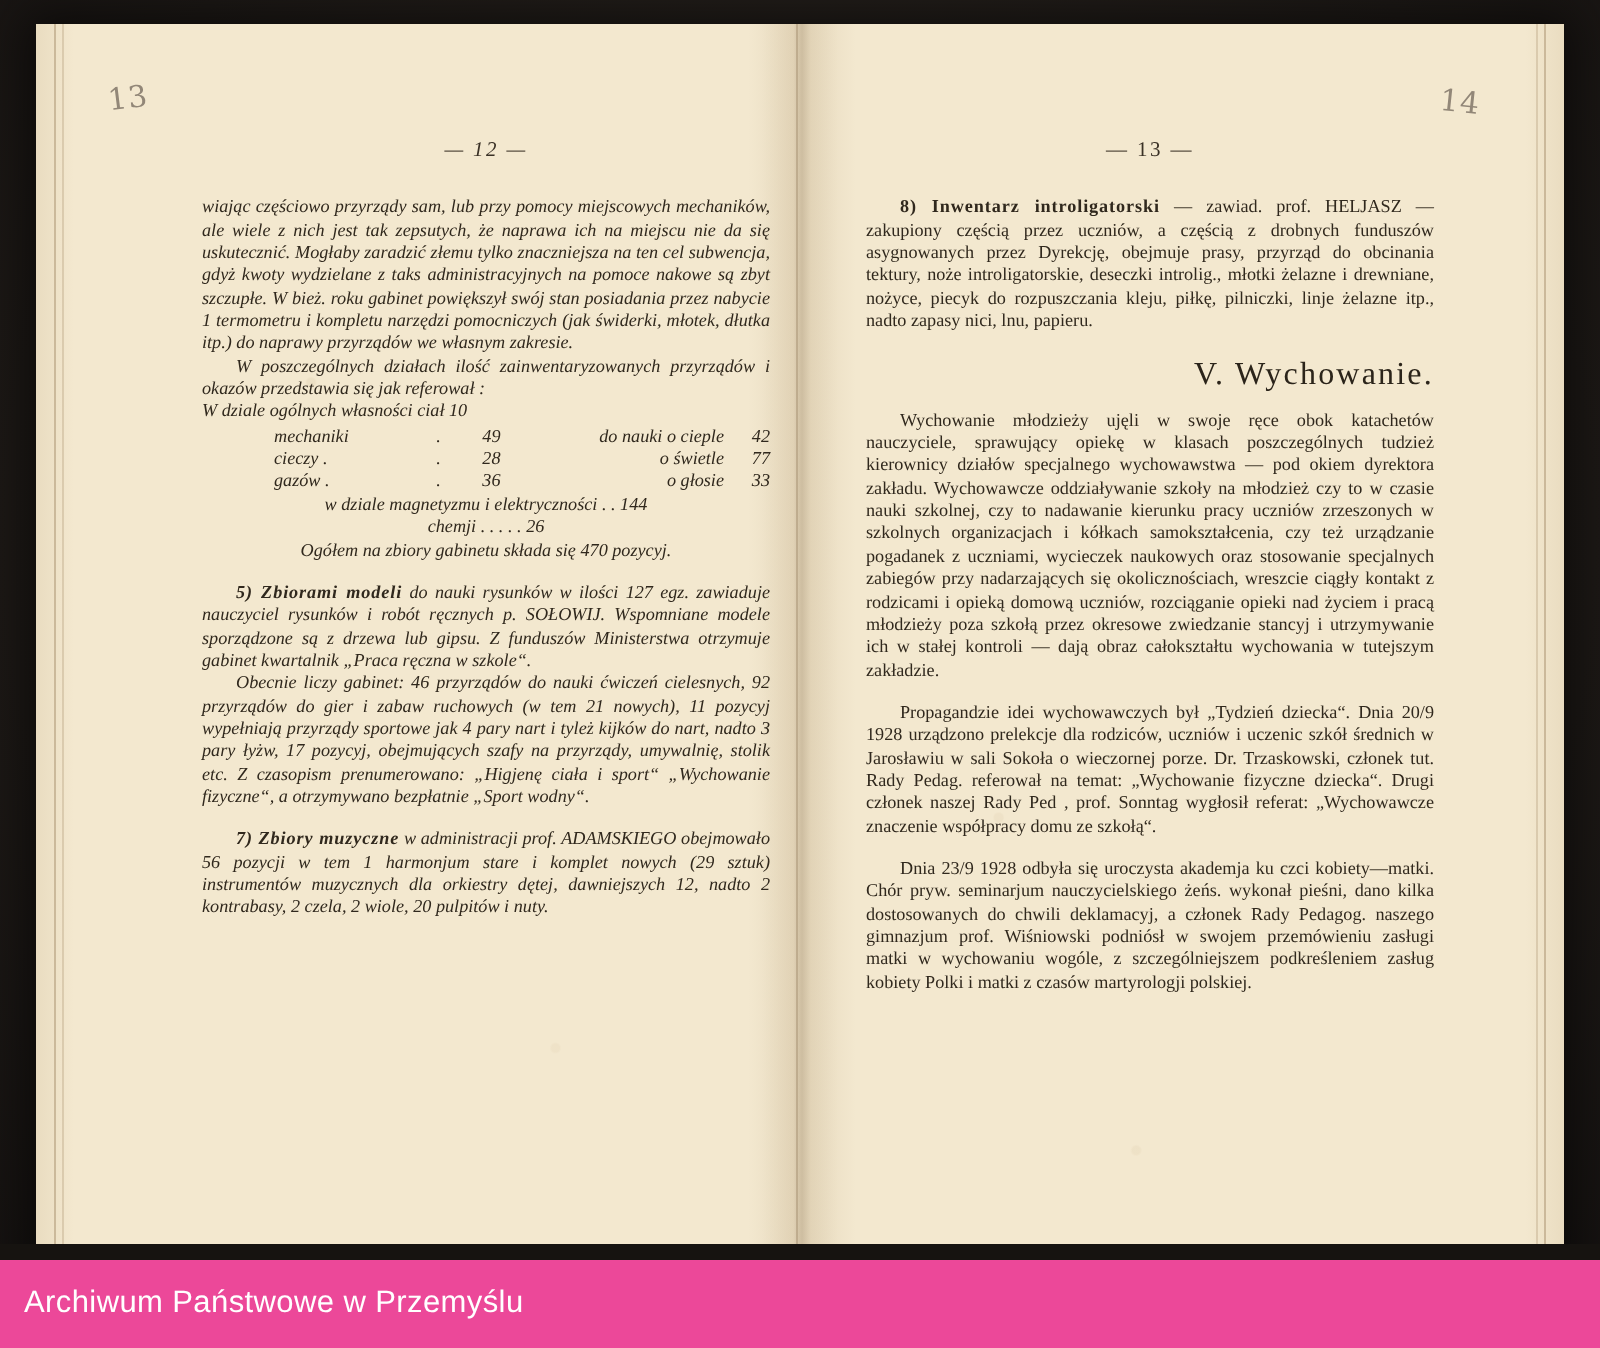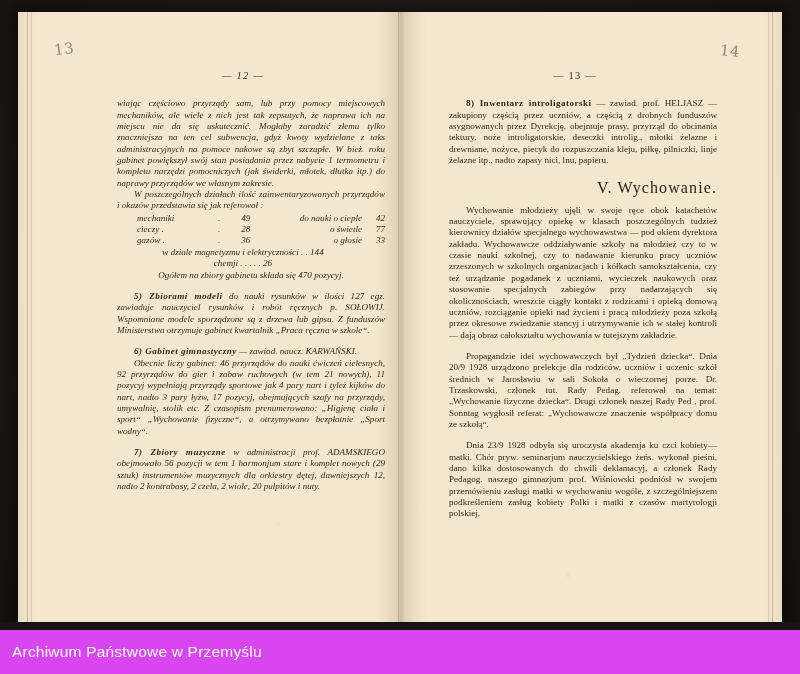--- a/index.html
+++ b/index.html
@@ -124,21 +124,21 @@
 
   .pagenum {
     text-align: center;
     font-size: 10.5px;
     letter-spacing: 1.2px;
     margin-bottom: 17px;
     color: #3a3126;
   }
 
   p {
-    margin: 0 0 0 16px;
+    margin: 0 0 0 0;
     text-indent: 17px;
   }
   p.cont { text-indent: 0; }
   p.gap  { margin-top: 10px; }
 
   .run-head {
     font-weight: bold;
     letter-spacing: .45px;
   }
 
@@ -169,21 +169,21 @@
     font-family: "Liberation Serif", serif;
   }
 
   
   .watermark {
     position: absolute;
     left: 0;
     bottom: 0;
     width: 800px;
     height: 44px;
-    background: #d946ef;
+    background: #ec4899;
     display: flex;
     align-items: center;
   }
   .watermark span {
     color: #ffffff;
     font-family: "Liberation Sans", sans-serif;
     font-size: 15.5px;
     padding-left: 12px;
     letter-spacing: .2px;
   }
@@ -219,20 +219,21 @@
     <div class="folio folio-right">14</div>
 
     <div class="col col-left">
 
       <div class="pagenum">— 12 —</div>
 
       <p class="cont">wiając częściowo przyrządy sam, lub przy pomocy miejscowych mechaników, ale wiele z nich jest tak zepsutych, że naprawa ich na miejscu nie da się uskutecznić. Mogłaby zaradzić złemu tylko znaczniejsza na ten cel subwencja, gdyż kwoty wydzielane z taks administracyjnych na pomoce nakowe są zbyt szczupłe. W bież. roku gabinet powiększył swój stan posiadania przez nabycie 1 termometru i kompletu narzędzi pomocniczych (jak świderki, młotek, dłutka itp.) do naprawy przyrządów we własnym zakresie.</p>
 
       <p>W poszczególnych działach ilość zainwentaryzowanych przyrządów i okazów przedstawia się jak referował :</p>
 
+      <p class="cont">W dziale ogólnych własności ciał 10</p>
 
       <table class="inv">
         <tbody>
           <tr>
             <td class="lbl">mechaniki</td>
             <td class="dots">.</td>
             <td class="num">49</td>
             <td class="rlbl">do nauki o cieple</td>
             <td class="rnum">42</td>
           </tr>
@@ -256,21 +257,20 @@
           <tr>
             <td class="wide" colspan="5">chemji      .        .        .      . . 26</td>
           </tr>
         </tbody>
       </table>
 
       <p class="inv-total">Ogółem na zbiory gabinetu składa się 470 pozycyj.</p>
 
       <p class="gap"><span class="run-head">5) Zbiorami modeli</span><span> do nauki rysunków w ilości 127 egz. zawiaduje nauczyciel rysunków i robót ręcznych p. SOŁOWIJ. Wspomniane modele sporządzone są z drzewa lub gipsu. Z funduszów Ministerstwa otrzymuje gabinet kwartalnik „Praca ręczna w szkole“.</span></p>
 
-      <p class="gap"><span class="run-head">6) Gabinet gimnastyczny</span><span> — zawiad. naucz. KARWAŃSKI.</span></p>
 
       <p>Obecnie liczy gabinet: 46 przyrządów do nauki ćwiczeń cielesnych, 92 przyrządów do gier i zabaw ruchowych (w tem 21 nowych), 11 pozycyj wypełniają przyrządy sportowe jak 4 pary nart i tyleż kijków do nart, nadto 3 pary łyżw, 17 pozycyj, obejmujących szafy na przyrządy, umywalnię, stolik etc. Z czasopism prenumerowano: „Higjenę ciała i sport“ „Wychowanie fizyczne“, a otrzymywano bezpłatnie „Sport wodny“.</p>
 
       <p class="gap"><span class="run-head">7) Zbiory muzyczne</span><span> w administracji prof. ADAMSKIEGO obejmowało 56 pozycji w tem 1 harmonjum stare i komplet nowych (29 sztuk) instrumentów muzycznych dla orkiestry dętej, dawniejszych 12, nadto 2 kontrabasy, 2 czela, 2 wiole, 20 pulpitów i nuty.</span></p>
     </div>
 
     <div class="col col-right">
 
       <div class="pagenum">— 13 —</div>
 

